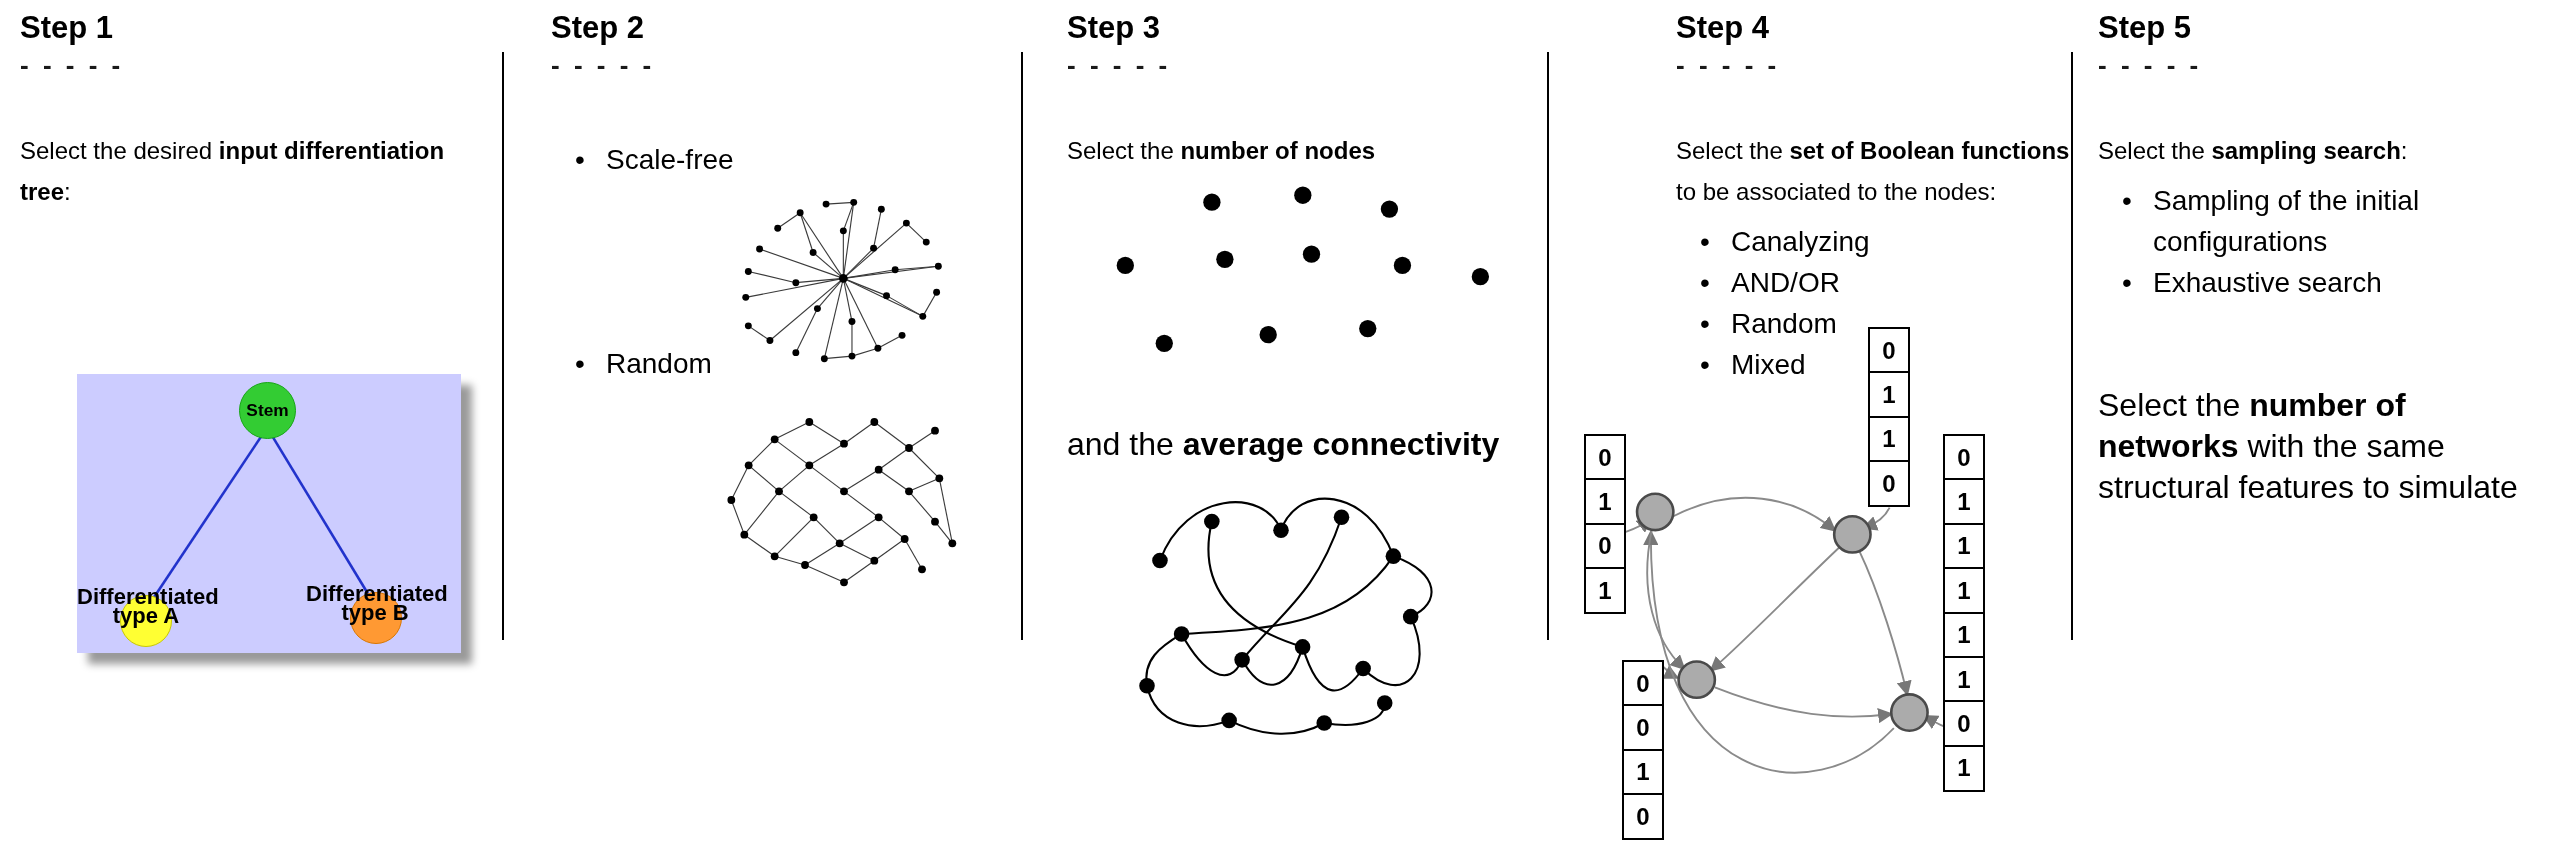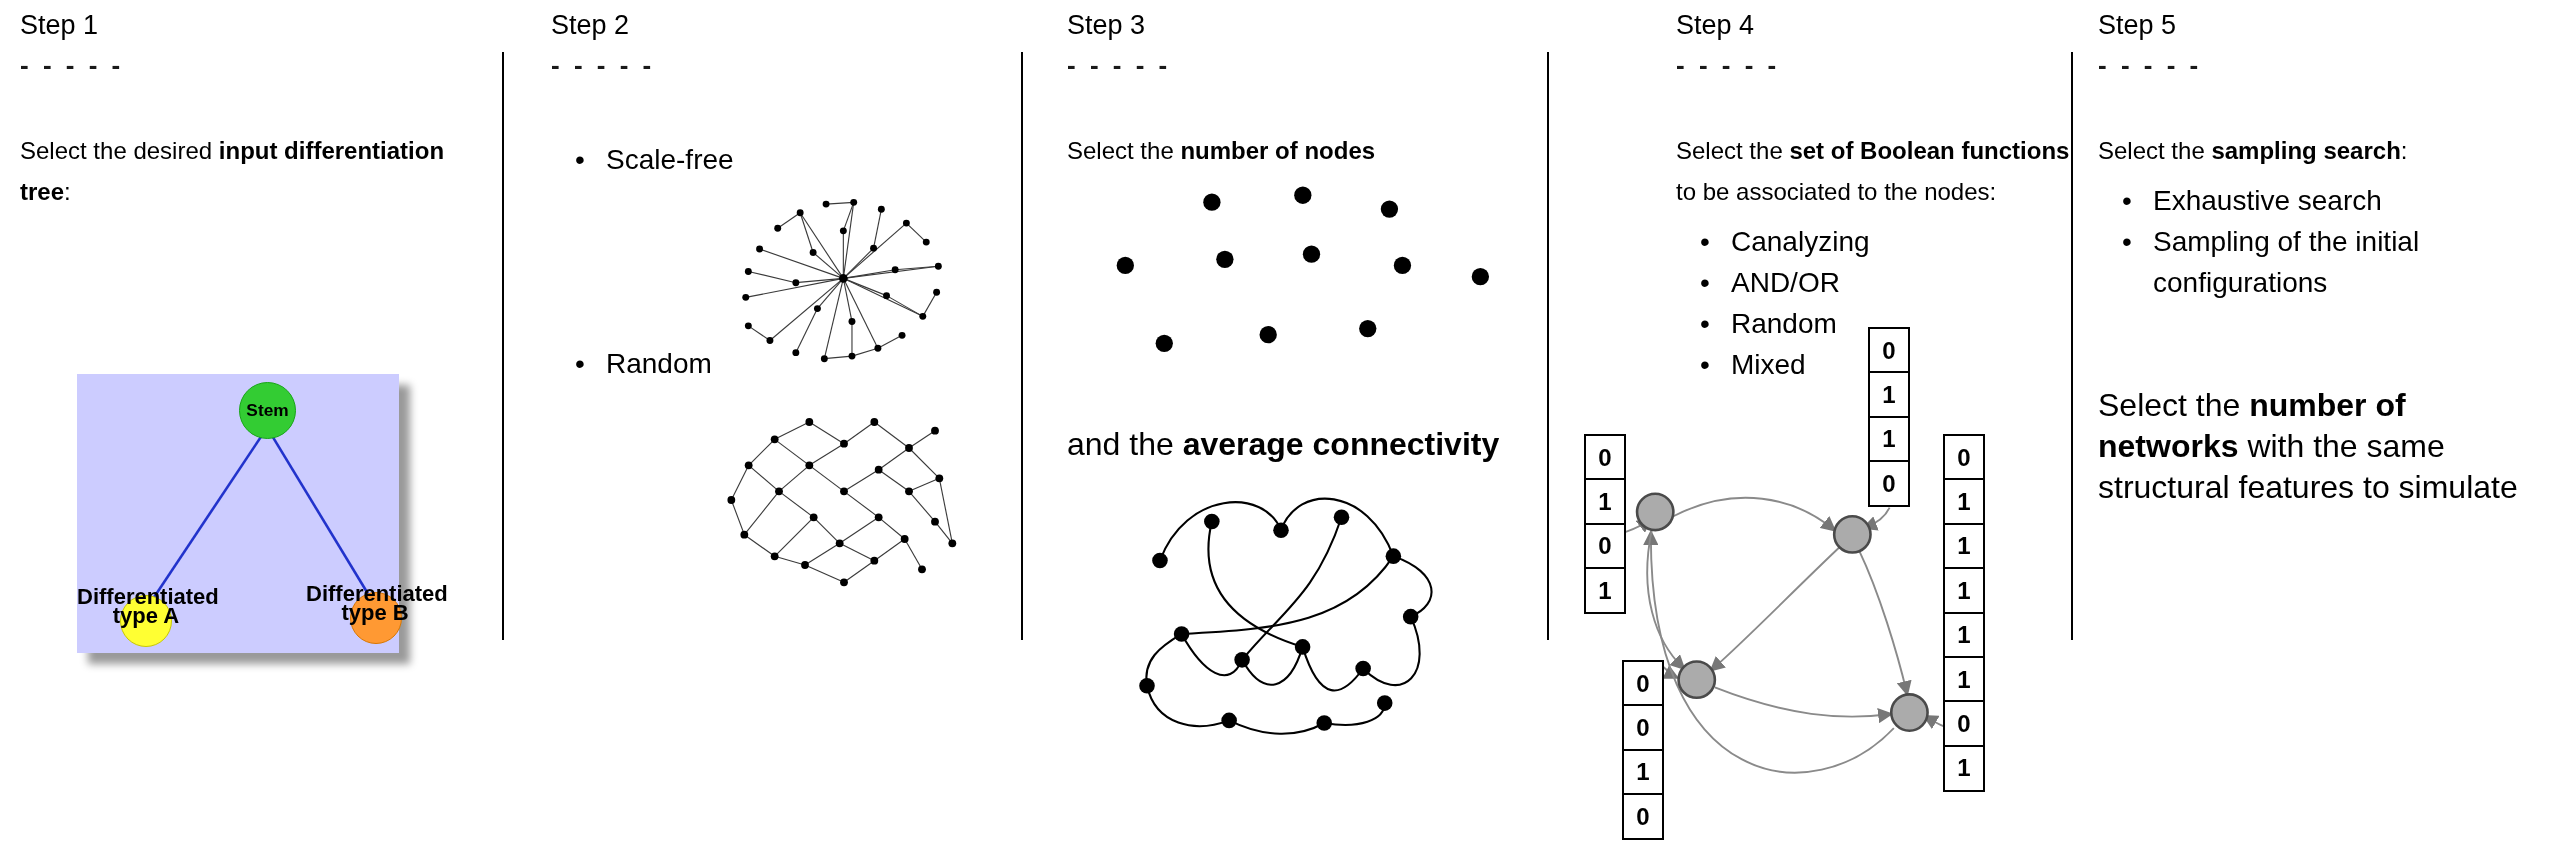--- a/index.html
+++ b/index.html
@@ -3,36 +3,36 @@
 <meta charset="utf-8">
 <style>
   * { box-sizing: border-box; margin: 0; padding: 0; }
   html, body { background: #ffffff; }
   body { font-family: "Liberation Sans", "DejaVu Sans", sans-serif; color: #000; }
   #canvas { position: relative; width: 2576px; height: 851px; background: #fff; overflow: hidden; }
 
   .divider { position: absolute; top: 52px; height: 588px; width: 1.7px; background: #000; }
 
   .col { position: absolute; top: 0; height: 851px; }
-  .step-title { position: absolute; top: 10.4px; left: 0; font-size: 27px; font-weight: normal; }
+  .step-title { position: absolute; top: 10.4px; left: 0; font-size: 31px; font-weight: bold; }
   .dashes { position: absolute; top: 50px; left: 0; font-size: 26px; font-weight: bold; letter-spacing: 3.5px; color: #1a1a1a; }
   .textflow { position: absolute; top: 130px; left: 0; right: 0; }
   .para { font-size: 24px; line-height: 41px; }
   .para b { font-weight: bold; }
   .para2 { position: absolute; font-size: 32px; line-height: 41px; }
   ul.bullets { list-style: none; margin-top: 8.7px; }
   ul.bullets li { position: relative; padding-left: 55px; font-size: 28px; line-height: 41px; }
   ul.bullets li::before { content: "\2022"; position: absolute; left: 24px; top: 0; }
   ul.bullets li .it { font-style: italic; }
   [data-name="step-2-options"] li + li { margin-top: 163px; }
 
   .abs { position: absolute; }
 
   
-  .tree { position: absolute; left: 77px; top: 374px; width: 322px; height: 279px;
+  .tree { position: absolute; left: 77px; top: 374px; width: 384px; height: 279px;
           background: #ccccff; box-shadow: 11.2px 11.2px 7.8px #9a9a9a; }
   .tree svg { position: absolute; left: 0; top: 0; }
   .tnode { position: absolute; border-radius: 50%; display: flex; align-items: center; justify-content: center; z-index: 2; }
   .tnode.stem { left: 162px; top: 7.8px; width: 57px; height: 57px; background: #33cc33; border: 1.7px solid #17a517;
                 font-size: 17.3px; font-weight: bold; }
   .tnode.typea { left: 43px; top: 221px; width: 52px; height: 52px; background: #ffff33; border: 1.7px solid #c9c900; }
   .tnode.typeb { left: 273px; top: 218px; width: 52px; height: 52px; background: #ff9933; border: 1.7px solid #d97700; }
   .tlabel { position: absolute; width: 138px; font-size: 22px; font-weight: bold; text-align: center;
             line-height: 19px; z-index: 3; }
   .tlabel.a { left: 0; top: 213px; }
@@ -354,21 +354,21 @@
     <div class="tcell" data-name="truth-table-cell">1</div>
     <div class="tcell" data-name="truth-table-cell">0</div>
   </div>
 
   <section class="col" style="left:2098px; width:472px" data-name="step-5-column">
     <h2 class="step-title" data-name="step-5-title">Step 5</h2>
     <div class="dashes" data-name="step-5-dashes">- - - - -</div>
     <div class="textflow" data-name="step-5-text">
       <p class="para" data-name="step-5-instruction"><span data-name="step-5-instruction-pre">Select the </span><b data-name="step-5-instruction-bold">sampling search</b><span data-name="step-5-instruction-post">:</span></p>
       <ul class="bullets" data-name="step-5-options">
+        <li data-name="bullet-sampling-initial"><span data-name="sampling-initial-label">Sampling of the initial configurations</span></li>
         <li data-name="bullet-exhaustive-search"><span data-name="exhaustive-search-label">Exhaustive search</span></li>
-        <li data-name="bullet-sampling-initial"><span data-name="sampling-initial-label">Sampling of the initial configurations</span></li>
       </ul>
     </div>
     <p class="para2" style="top:385px; left:0; width:437px" data-name="step-5-instruction-2"><span data-name="step-5-instruction-2-pre">Select the </span><b data-name="step-5-instruction-2-bold">number of networks</b><span data-name="step-5-instruction-2-post"> with the same structural features to simulate</span></p>
   </section>
 
 </div>
 
 
 </body></html>

